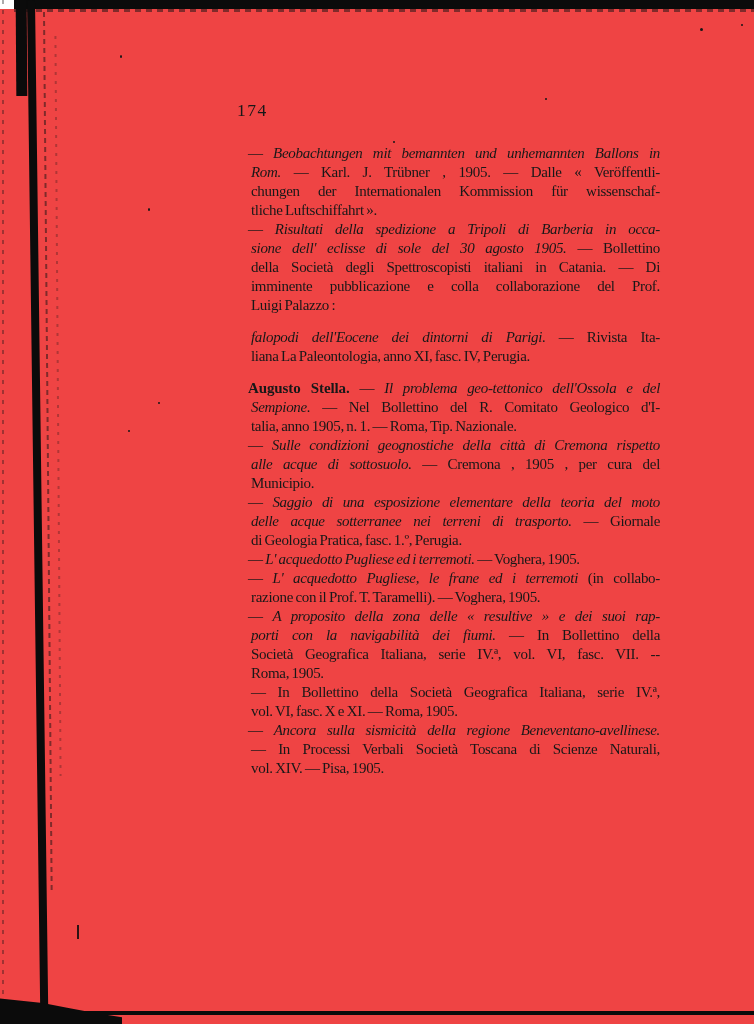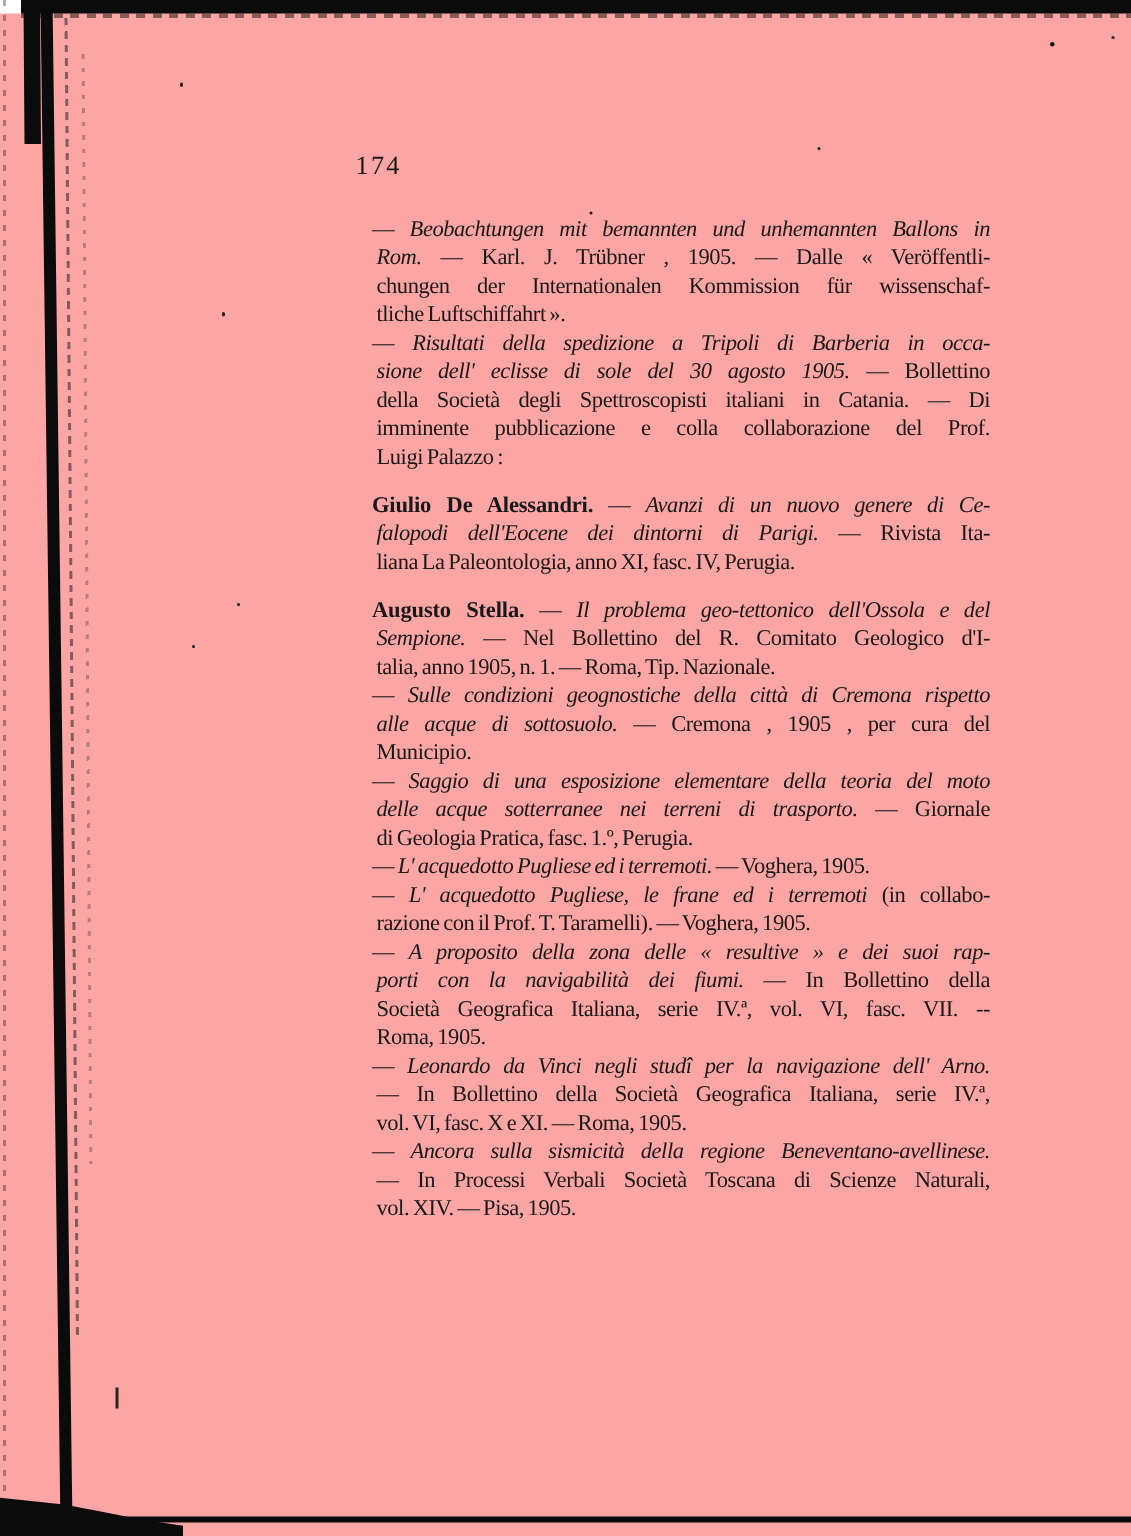--- a/index.html
+++ b/index.html
@@ -1,21 +1,21 @@
 <!DOCTYPE html>
 <html><head>
 <meta charset="utf-8">
 <style>
   html,body{margin:0;padding:0;}
   body{
     width:754px;height:1024px;position:relative;overflow:hidden;
     background:#ffffff;color:#181818;
     font-family:"Liberation Serif","DejaVu Serif",serif;
   }
-  .page{position:absolute;inset:0;background:#fca5a5;}
+  .page{position:absolute;inset:0;background:#ef4444;}
   
   .art{position:absolute;background:#0b0b0b;}
   .top-band{left:14px;top:0;right:0;height:9px;}
   .top-band-fringe{left:14px;top:9px;right:0;height:3px;background:repeating-linear-gradient(90deg,#111 0 6px,transparent 6px 11px);opacity:.5;}
   .top-notch{left:0;top:0;width:14px;height:9px;background:#fff;}
   .bar-a{left:16px;top:0;width:11px;height:96px;transform:rotate(-.4deg);}
   .bar-b{left:27px;top:0;width:8px;height:1008px;transform:rotate(-0.75deg);transform-origin:top left;border-radius:3px;}
   .bar-c{left:43px;top:12px;width:2px;height:880px;background:repeating-linear-gradient(#111 0 5px,transparent 5px 9px);opacity:.5;transform:rotate(-.5deg);transform-origin:top left;}
   .bar-d{left:57px;top:36px;width:2px;height:740px;background:repeating-linear-gradient(#111 0 3px,transparent 3px 9px);opacity:.28;transform:rotate(-.4deg);}
   .edge-left{left:2px;top:0;width:2px;height:1024px;background:repeating-linear-gradient(#111 0 4px,transparent 4px 10px);opacity:.35;}
@@ -68,21 +68,20 @@
         <div class="ln c"><span class="r">tliche Luftschiffahrt ».</span></div>
       </div>
       <div class="entry">
         <div class="ln j"><span class="r">— </span><span class="i">Risultati della spedizione a Tripoli di Barberia in occa-</span></div>
         <div class="ln c j"><span class="i">sione dell' eclisse di sole del 30 agosto 1905.</span><span class="r"> — Bollettino</span></div>
         <div class="ln c j"><span class="r">della Società degli Spettroscopisti italiani in Catania. — Di</span></div>
         <div class="ln c j"><span class="r">imminente pubblicazione e colla collaborazione del Prof.</span></div>
         <div class="ln c"><span class="r">Luigi Palazzo :</span></div>
       </div>
       <div class="entry gap">
-        <div class="ln j"><span class="b">Giulio De Alessandri.</span><span class="r"> — </span><span class="i">Avanzi di un nuovo genere di Ce-</span></div>
         <div class="ln c j"><span class="i">falopodi dell'Eocene dei dintorni di Parigi.</span><span class="r"> — Rivista Ita-</span></div>
         <div class="ln c"><span class="r">liana La Paleontologia, anno XI, fasc. IV, Perugia.</span></div>
       </div>
       <div class="entry gap">
         <div class="ln j"><span class="b">Augusto Stella.</span><span class="r"> — </span><span class="i">Il problema geo-tettonico dell'Ossola e del</span></div>
         <div class="ln c j"><span class="i">Sempione.</span><span class="r"> — Nel Bollettino del R. Comitato Geologico d'I-</span></div>
         <div class="ln c"><span class="r">talia, anno 1905, n. 1. — Roma, Tip. Nazionale.</span></div>
       </div>
       <div class="entry">
         <div class="ln j"><span class="r">— </span><span class="i">Sulle condizioni geognostiche della città di Cremona rispetto</span></div>
@@ -101,21 +100,20 @@
         <div class="ln j"><span class="r">— </span><span class="i">L' acquedotto Pugliese, le frane ed i terremoti</span><span class="r"> (in collabo-</span></div>
         <div class="ln c"><span class="r">razione con il Prof. T. Taramelli). — Voghera, 1905.</span></div>
       </div>
       <div class="entry">
         <div class="ln j"><span class="r">— </span><span class="i">A proposito della zona delle « resultive » e dei suoi rap-</span></div>
         <div class="ln c j"><span class="i">porti con la navigabilità dei fiumi.</span><span class="r"> — In Bollettino della</span></div>
         <div class="ln c j"><span class="r">Società Geografica Italiana, serie IV.ª, vol. VI, fasc. VII. --</span></div>
         <div class="ln c"><span class="r">Roma, 1905.</span></div>
       </div>
       <div class="entry">
-        <div class="ln j"><span class="r">— </span><span class="i">Leonardo da Vinci negli studî per la navigazione dell' Arno.</span></div>
         <div class="ln c j"><span class="r">— In Bollettino della Società Geografica Italiana, serie IV.ª,</span></div>
         <div class="ln c"><span class="r">vol. VI, fasc. X e XI. — Roma, 1905.</span></div>
       </div>
       <div class="entry">
         <div class="ln j"><span class="r">— </span><span class="i">Ancora sulla sismicità della regione Beneventano-avellinese.</span></div>
         <div class="ln c j"><span class="r">— In Processi Verbali Società Toscana di Scienze Naturali,</span></div>
         <div class="ln c"><span class="r">vol. XIV. — Pisa, 1905.</span></div>
       </div>
     </div>
 

